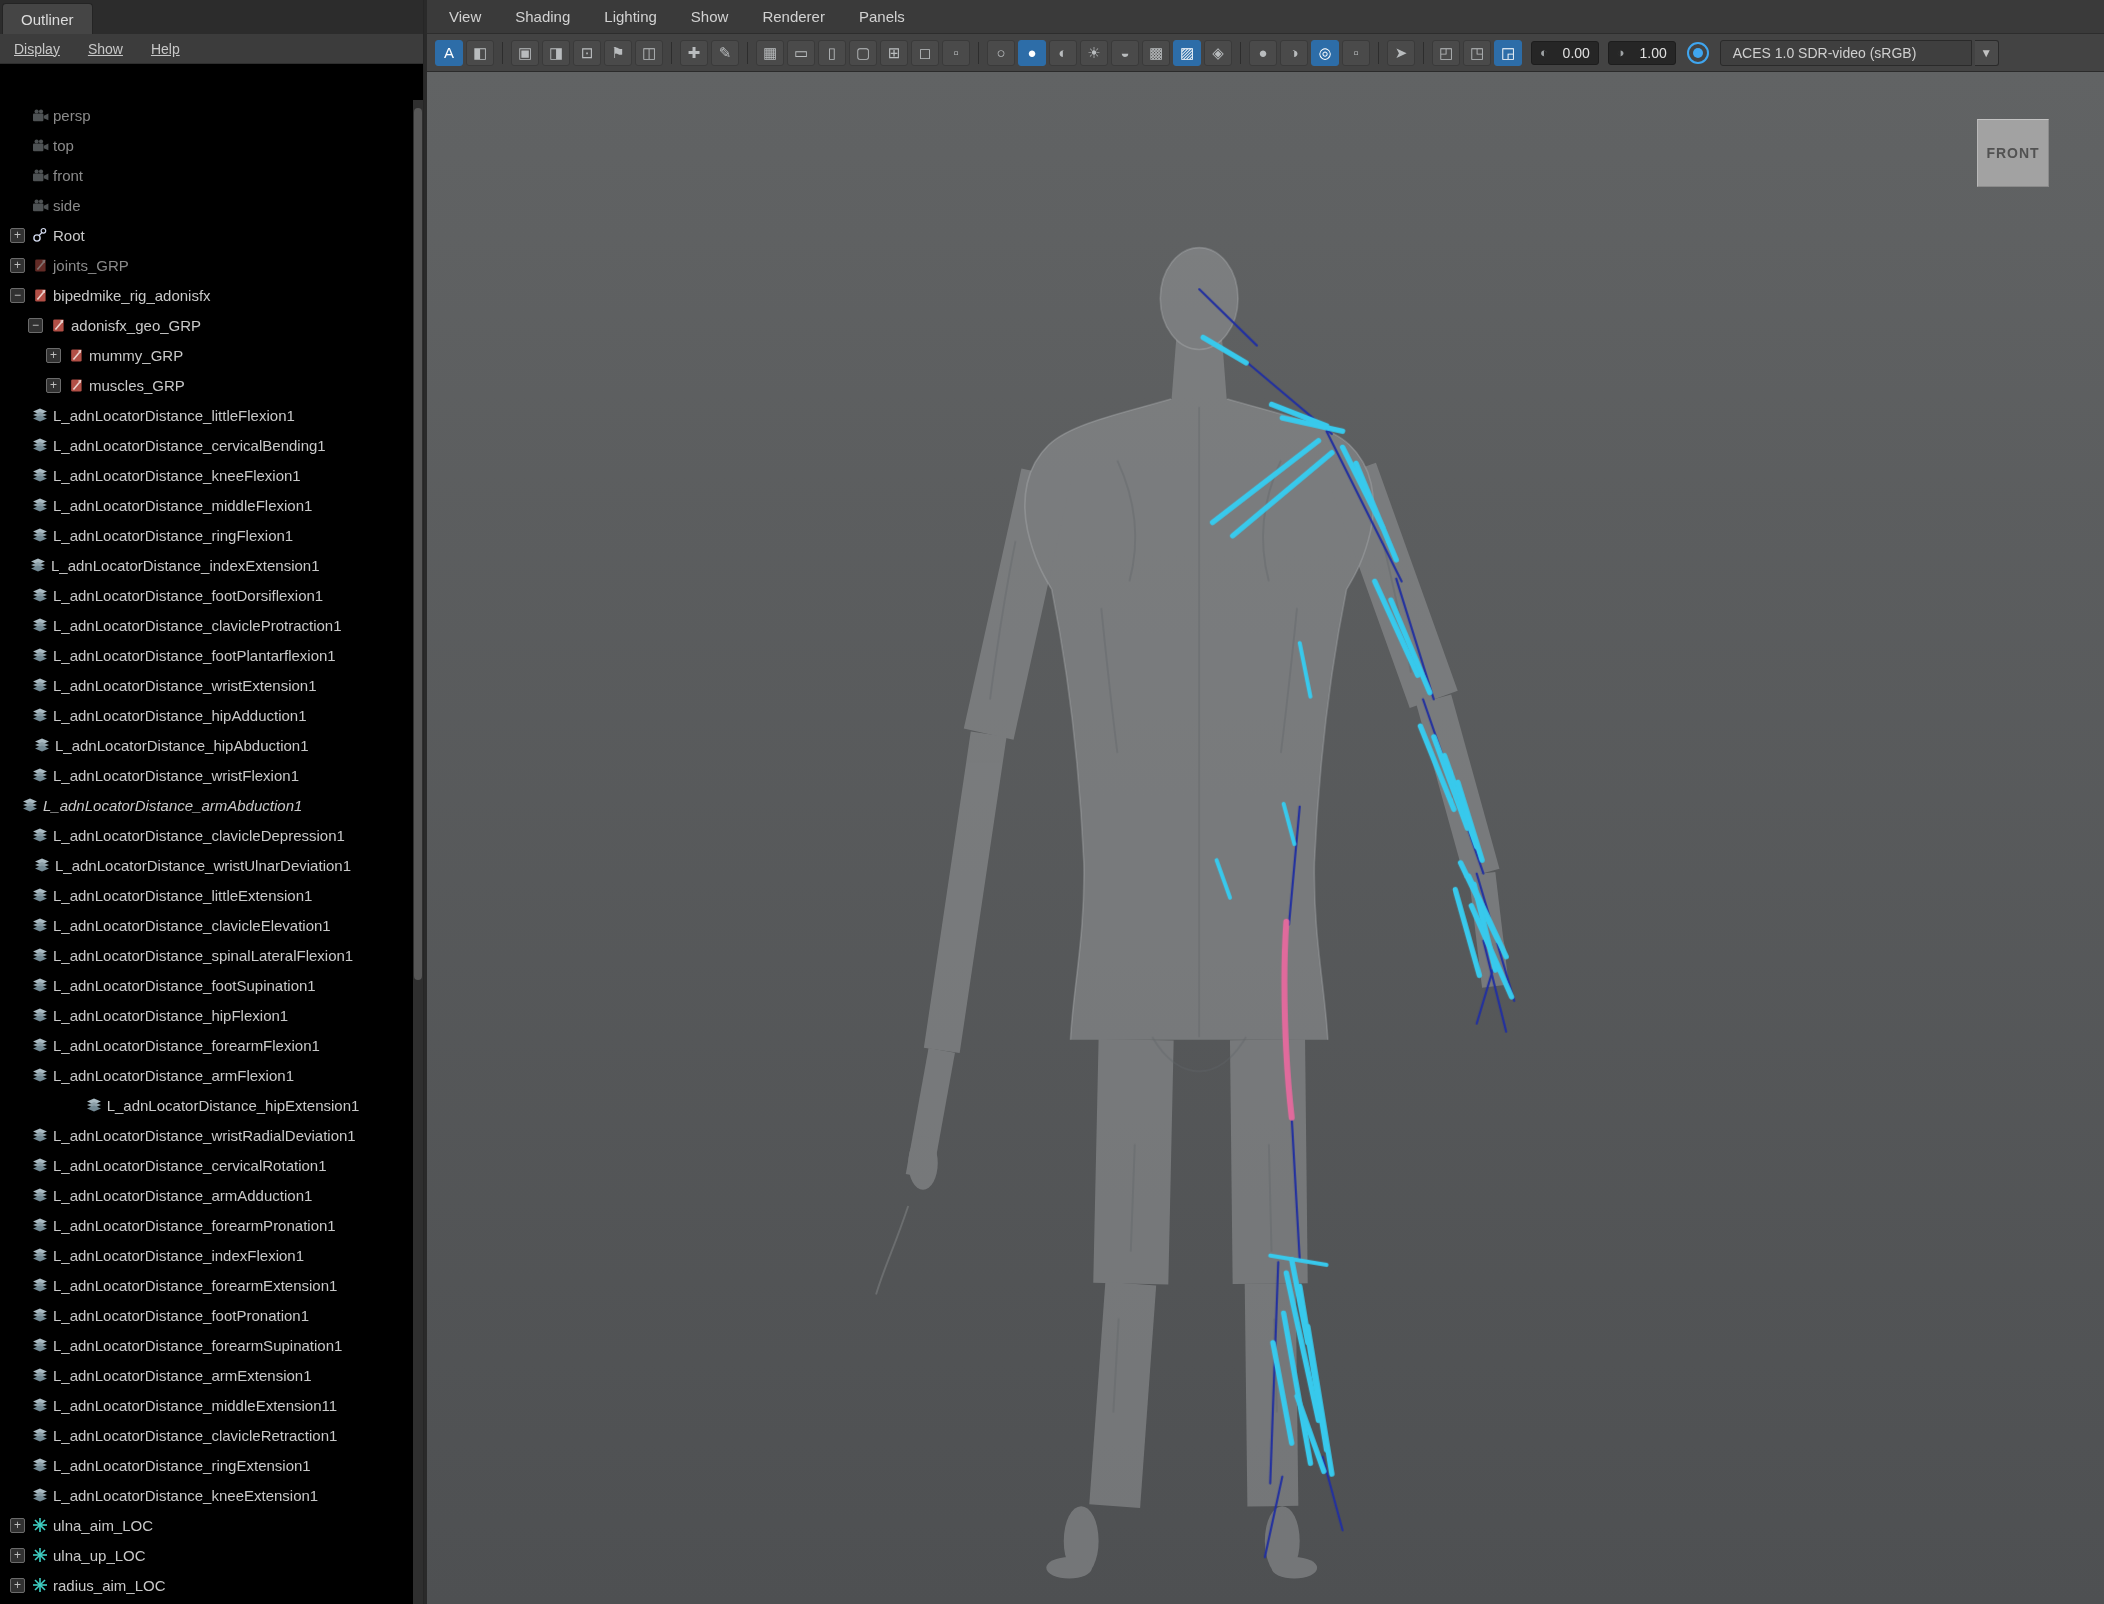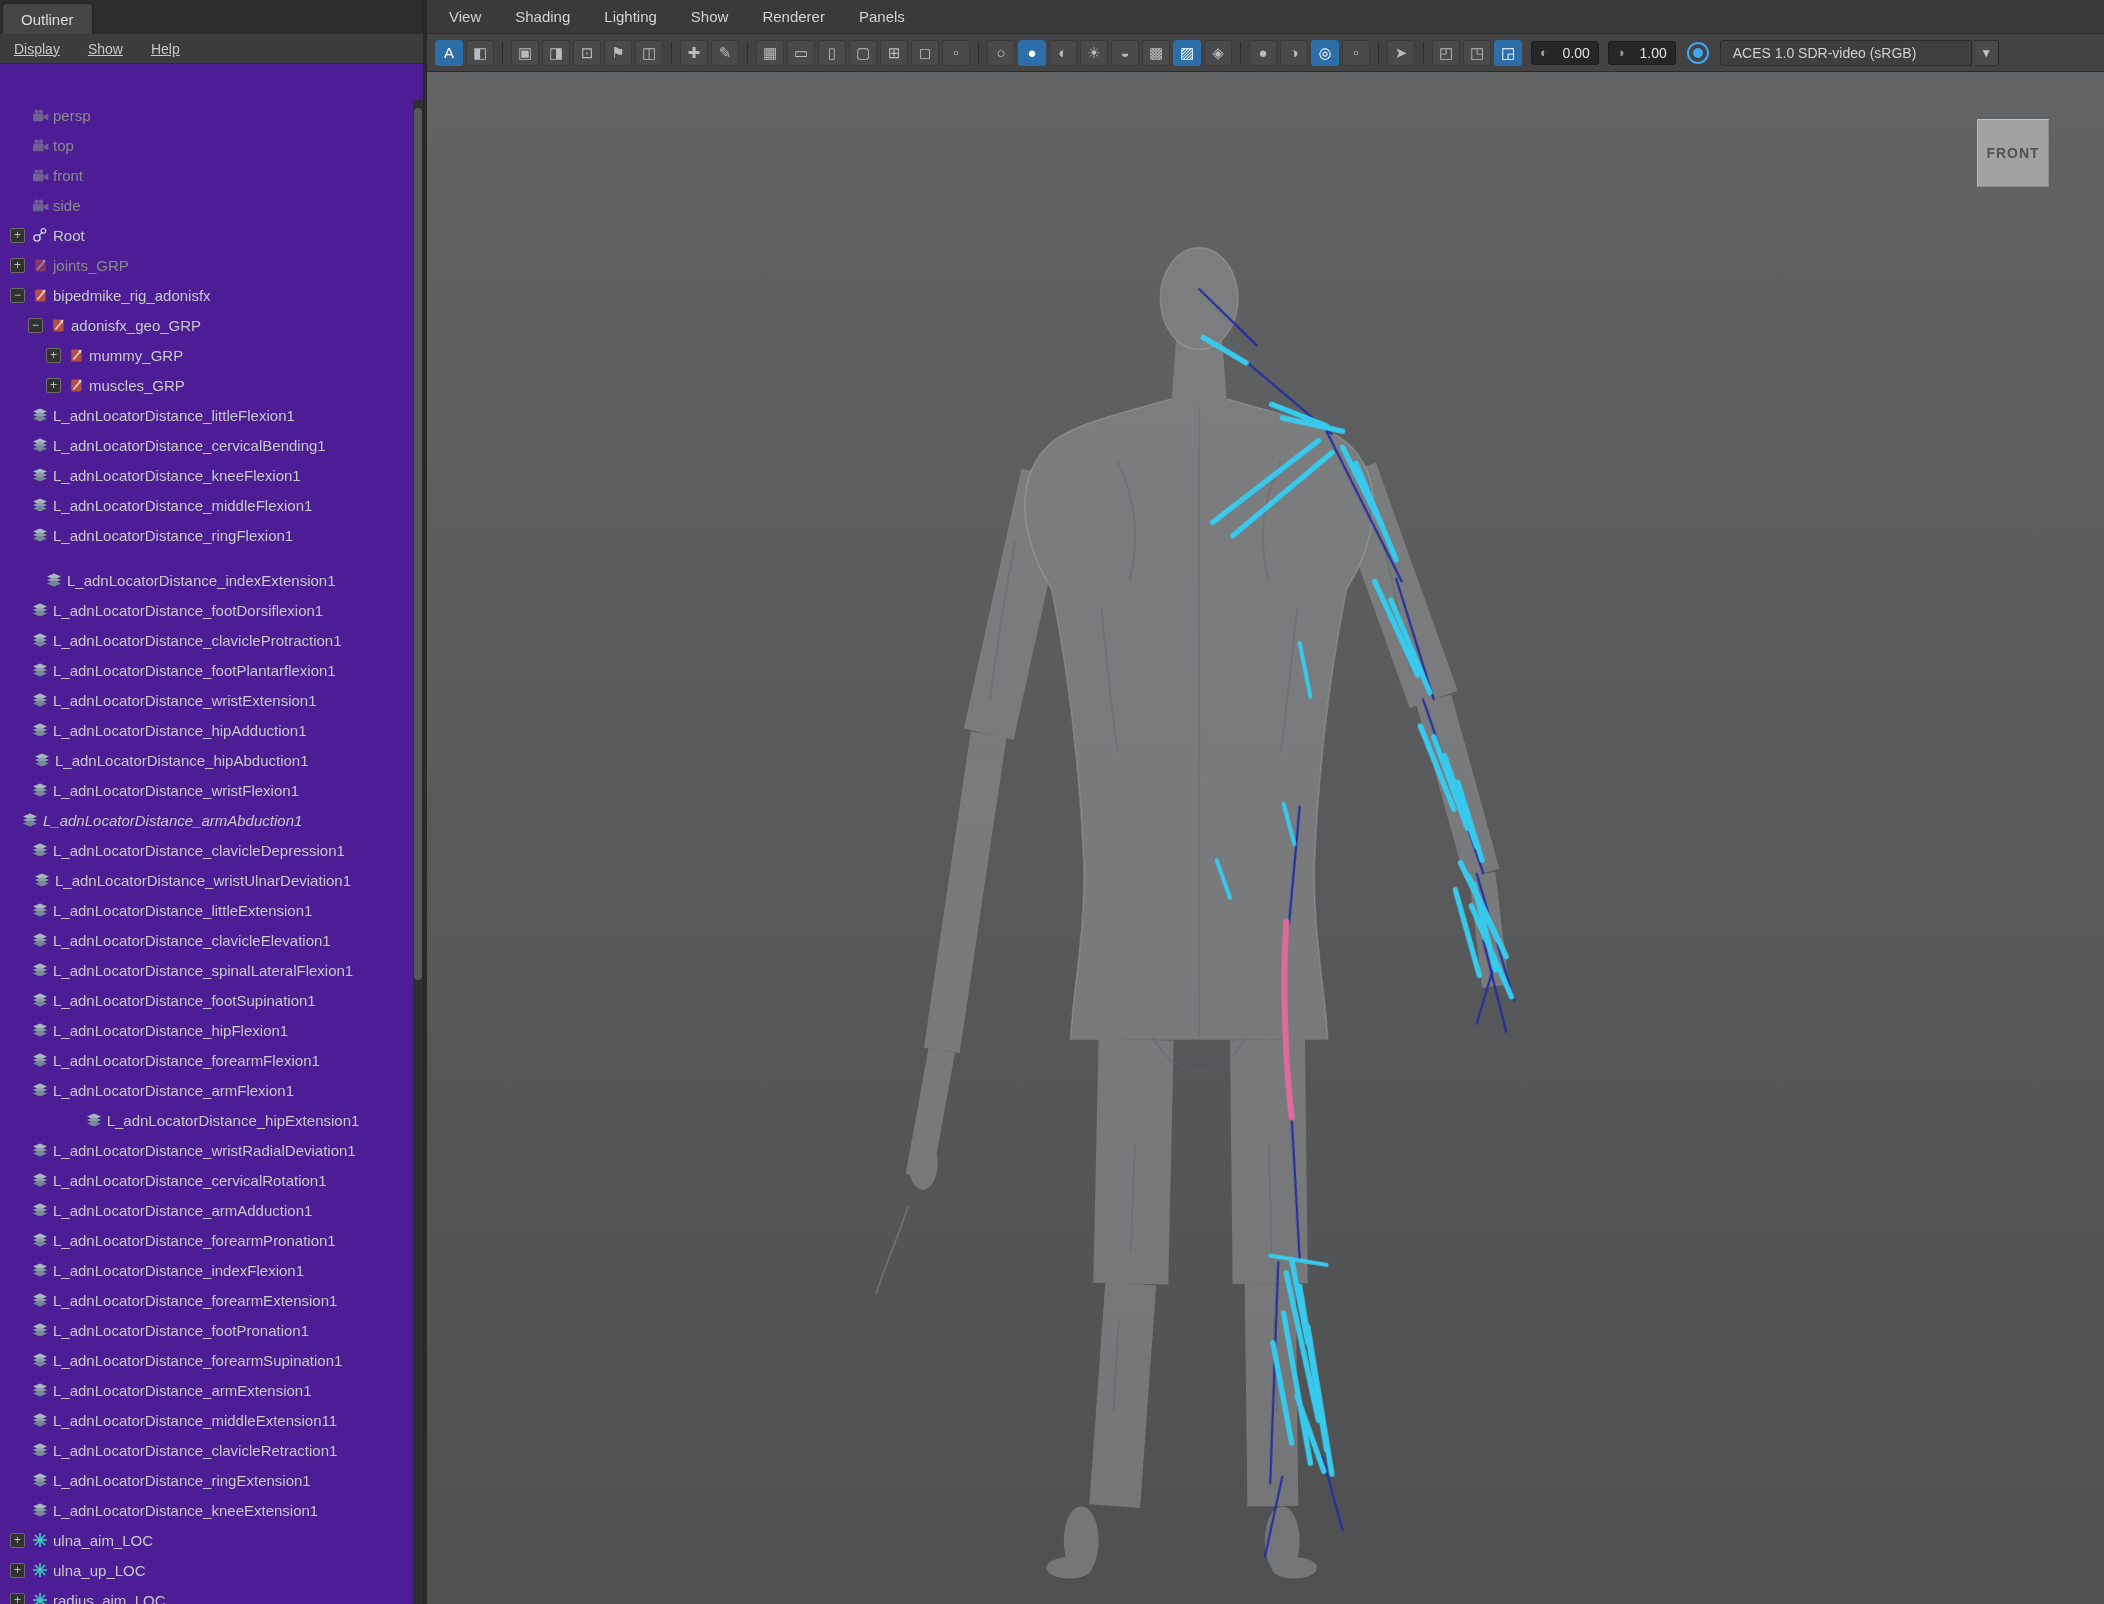--- a/index.html
+++ b/index.html
@@ -2,21 +2,21 @@
 <html style="--fiber: #38c9ec; --fiber-navy: #2230a0; --muscle-pink: #e06a9c; --vp-bg-top: #616364; --vp-bg-bottom: #4e5052;"><head>
 <meta charset="utf-8">
 <style>
   * { margin:0; padding:0; box-sizing:border-box; }
   html,body { width:2104px; height:1604px; overflow:hidden; background:#373737;
     font-family:"Liberation Sans", sans-serif; }
   #app { position:relative; width:2104px; height:1604px; }
 
   
   .outliner { position:absolute; left:0; top:0; width:424px; height:1604px;
-    background:#4c1d95; border-right:1px solid #262626; }
+    background:#000000; border-right:1px solid #262626; }
   .ol-tabbar { height:34px; background:#2c2c2c; display:flex; align-items:flex-end; }
   .ol-tab { background:#454545; color:#dcdcdc; font-size:15px; padding:7px 18px 6px;
     border-radius:4px 4px 0 0; margin-left:2px; border:1px solid #242424; border-bottom:none; }
   .ol-menubar { height:30px; background:#3c3c3c; display:flex; align-items:center;
     gap:28px; padding-left:14px; border-bottom:1px solid #2e2e2e; }
   .ol-menu { color:#c8c8c8; font-size:14px;text-decoration:underline; }
   .ol-searchrow { height:36px; display:flex; align-items:center; padding:0 10px; gap:8px;
     background:#3a3a3a; }
   .filter-icon { width:22px; height:22px; display:flex; align-items:center; justify-content:center; }
   .searchwrap { position:relative; flex:1; }
@@ -258,21 +258,21 @@
           <span class="toggle spacer"></span>
           <span class="tree-icon">
             <svg width="18" height="16" viewBox="0 0 18 16">
               <path d="M2,4.4 L9,1.4 L16,4.4 L9,7.4 Z" fill="#a9bac2"></path>
               <path d="M2,8 L9,5 L16,8 L9,11 Z" fill="#8da0a9"></path>
               <path d="M2,11.6 L9,8.6 L16,11.6 L9,14.6 Z" fill="#738994"></path>
             </svg>
           </span>
           <span class="lbl">L_adnLocatorDistance_ringFlexion1</span>
         </div>
-        <div class="row" style="padding-left: 24px; margin-top: 15px;">
+        <div class="row" style="padding-left: 8px;">
           <span class="toggle spacer"></span>
           <span class="tree-icon">
             <svg width="18" height="16" viewBox="0 0 18 16">
               <path d="M2,4.4 L9,1.4 L16,4.4 L9,7.4 Z" fill="#a9bac2"></path>
               <path d="M2,8 L9,5 L16,8 L9,11 Z" fill="#8da0a9"></path>
               <path d="M2,11.6 L9,8.6 L16,11.6 L9,14.6 Z" fill="#738994"></path>
             </svg>
           </span>
           <span class="lbl">L_adnLocatorDistance_indexExtension1</span>
         </div>

